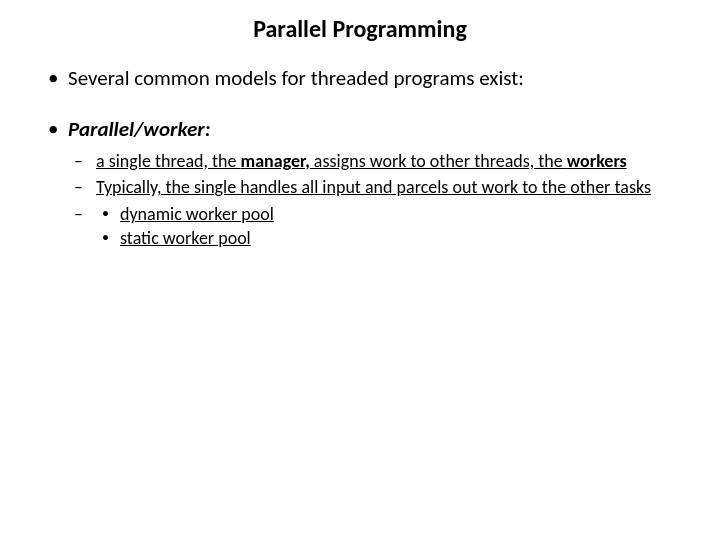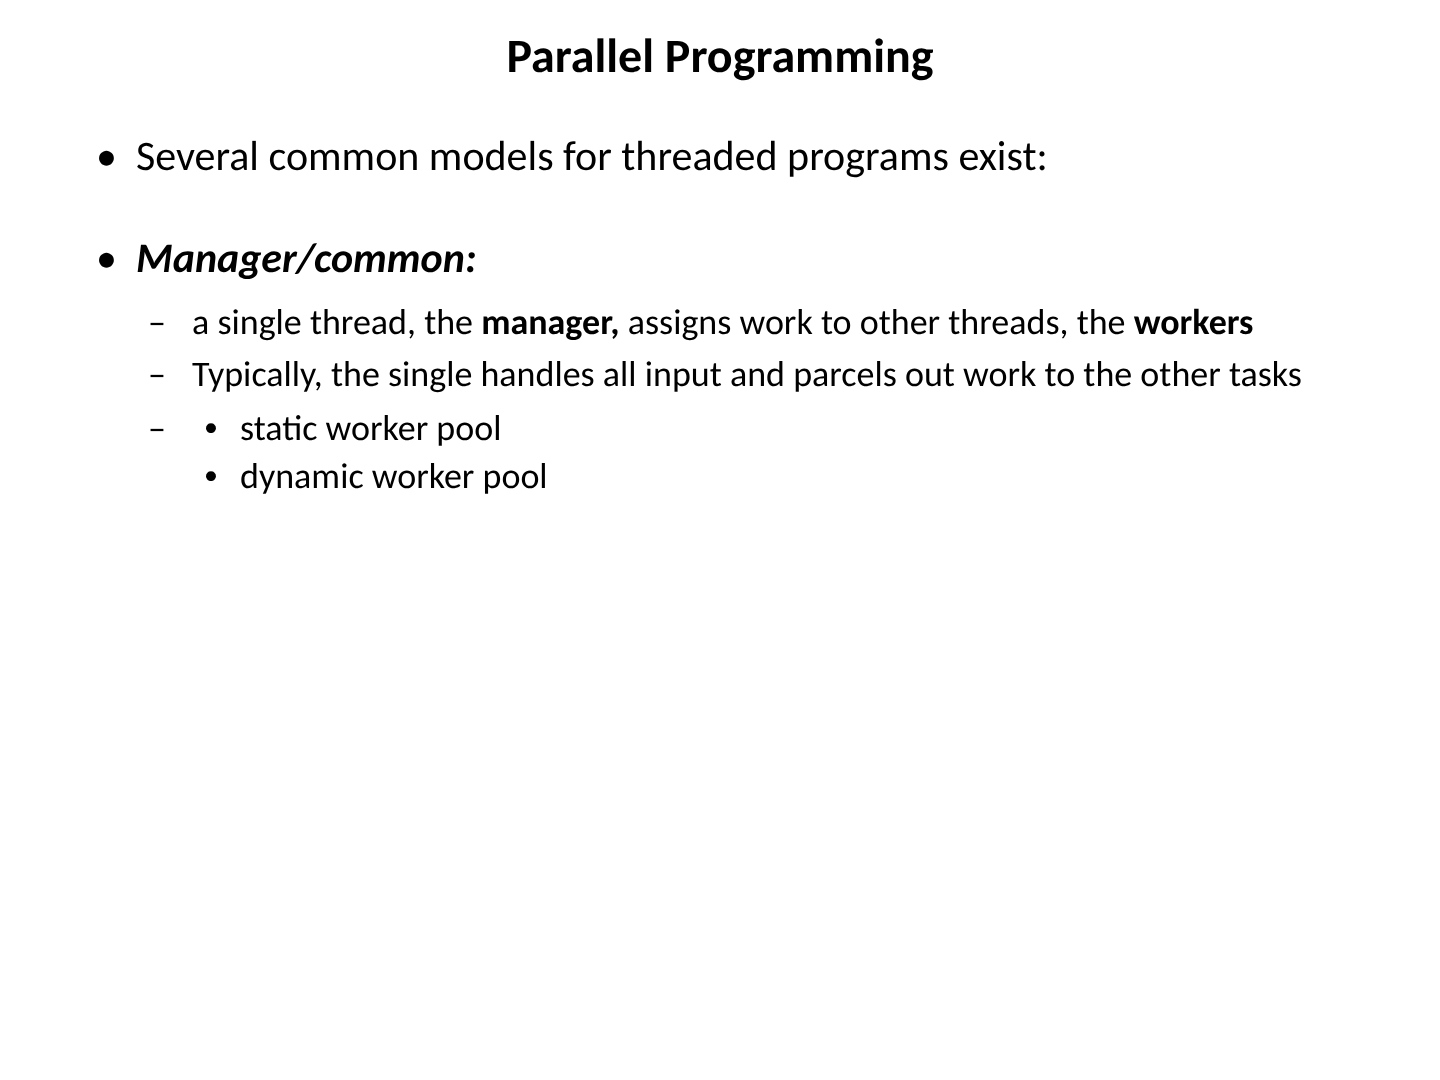--- a/index.html
+++ b/index.html
@@ -41,20 +41,21 @@
     left: 4px;
     top: 0;
   }
   .italic { font-style: italic; }
   ul.level2 {
     list-style: none;
     padding-left: 0;
     margin: 6px 0 0 0;
     font-size: 18px;
     line-height: 1.25;
+    text-decoration: underline;
   }
   ul.level2 > li {
     position: relative;
     padding-left: 28px;
     margin-bottom: 4px;
   }
   ul.level2 > li::before {
     content: "–";
     position: absolute;
     left: 6px;
@@ -87,40 +88,40 @@
 <div class="slide">
   <h1 class="title">Parallel Programming</h1>
 
   <ul class="level1">
 
     <li>
       <span>Several common models for threaded programs exist:</span>
     </li>
 
     <li>
-      <span class="italic bold">Manager/common:</span>
+      <span class="italic bold">Parallel/worker:</span>
 
       <ul class="level2">
 
         <li>
           <span>a single thread, the </span><span class="bold">manager,</span><span> assigns work to other threads, the </span><span class="bold">workers</span>
         </li>
 
         <li>
           <span>Typically, the single handles all input and parcels out work to the other tasks</span>
         </li>
 
         <li>
 
           <ul class="level3">
             <li>
-              <span>static worker pool</span>
+              <span>dynamic worker pool</span>
             </li>
             <li>
-              <span>dynamic worker pool</span>
+              <span>static worker pool</span>
             </li>
           </ul>
         </li>
 
       </ul>
     </li>
 
   </ul>
 </div>
 

